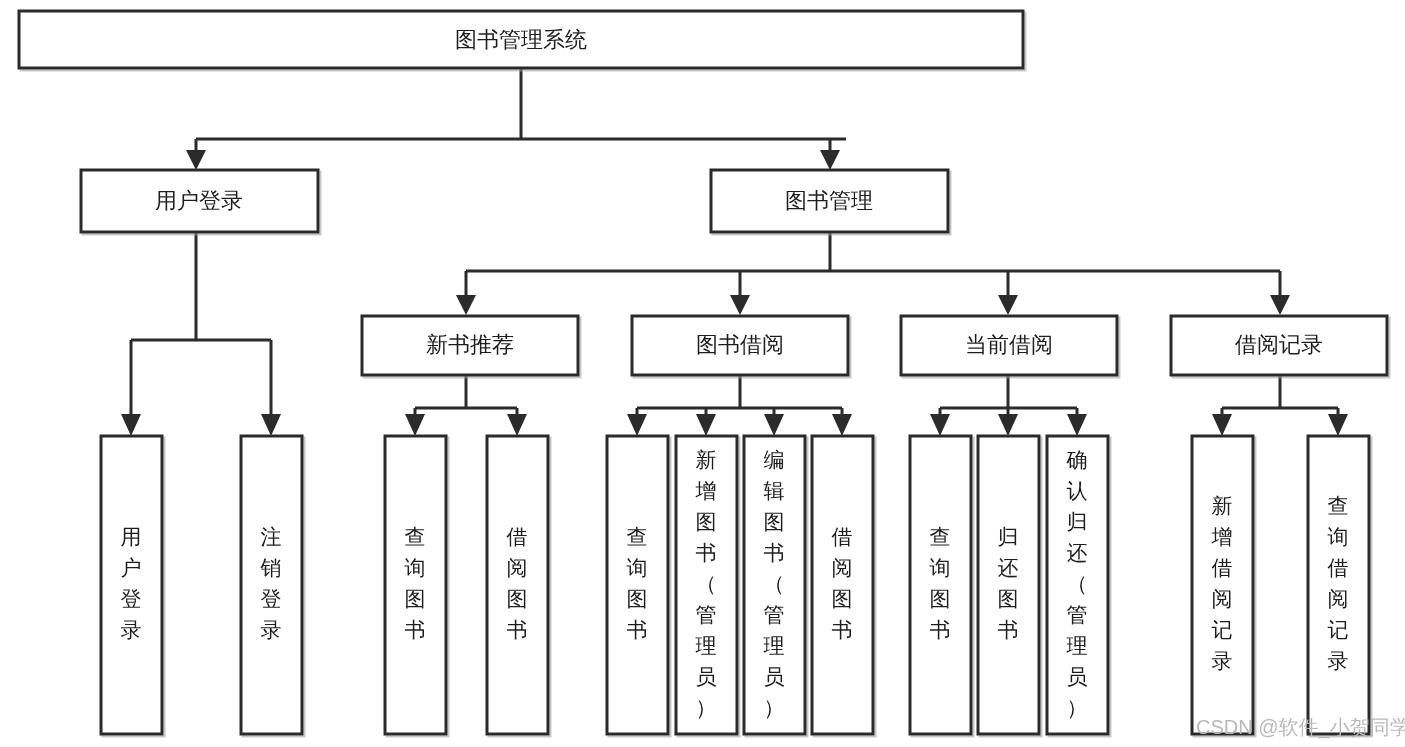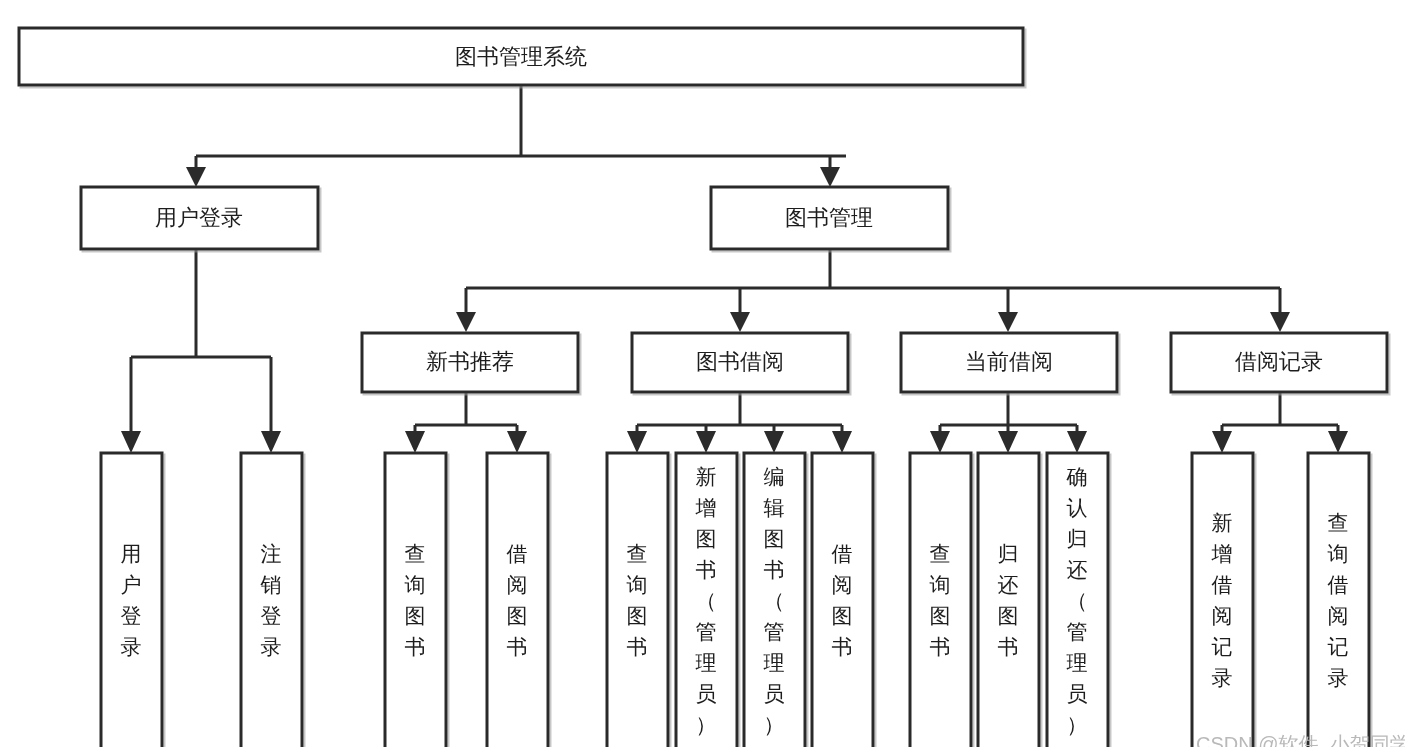--- a/index.html
+++ b/index.html
@@ -10,21 +10,20 @@
   body {
     width: 1405px;
     height: 747px;
     font-family: "Liberation Sans", "DejaVu Sans", sans-serif;
     overflow: hidden;
   }
   #diagram-root {
     position: relative;
     width: 1405px;
     height: 676px;
-    margin-top: 17px;
   }
   svg.diagram-canvas {
     position: absolute;
     top: 0;
     left: 0;
     width: 1405px;
     height: 747px;
     display: block;
   }
   .node-box {

